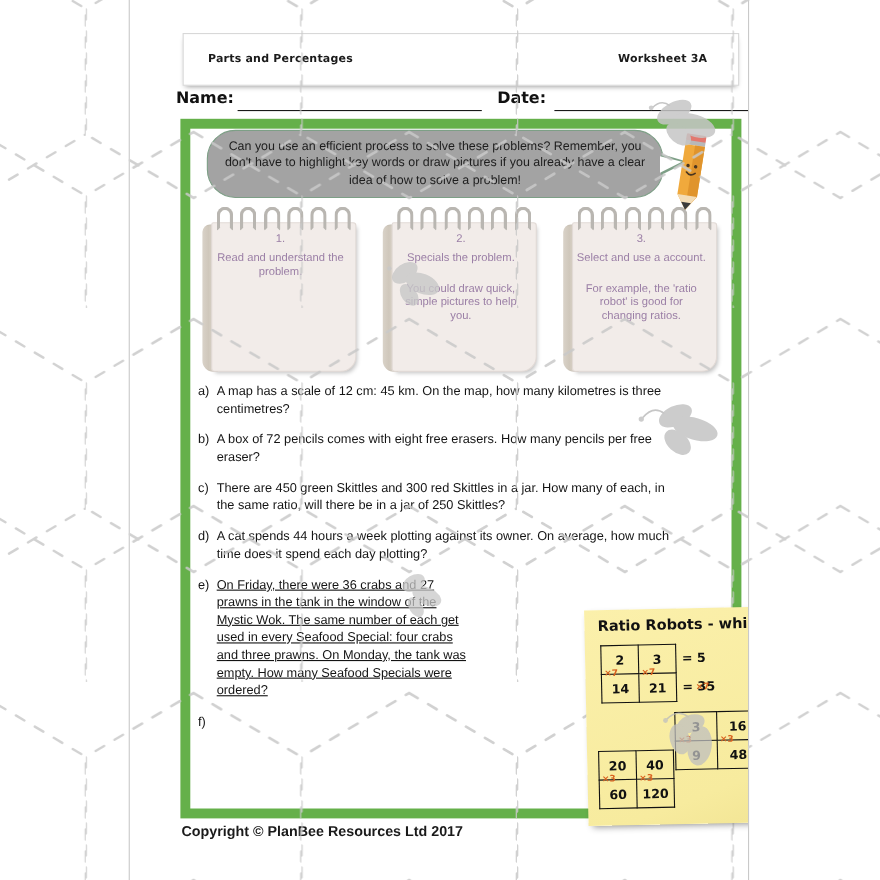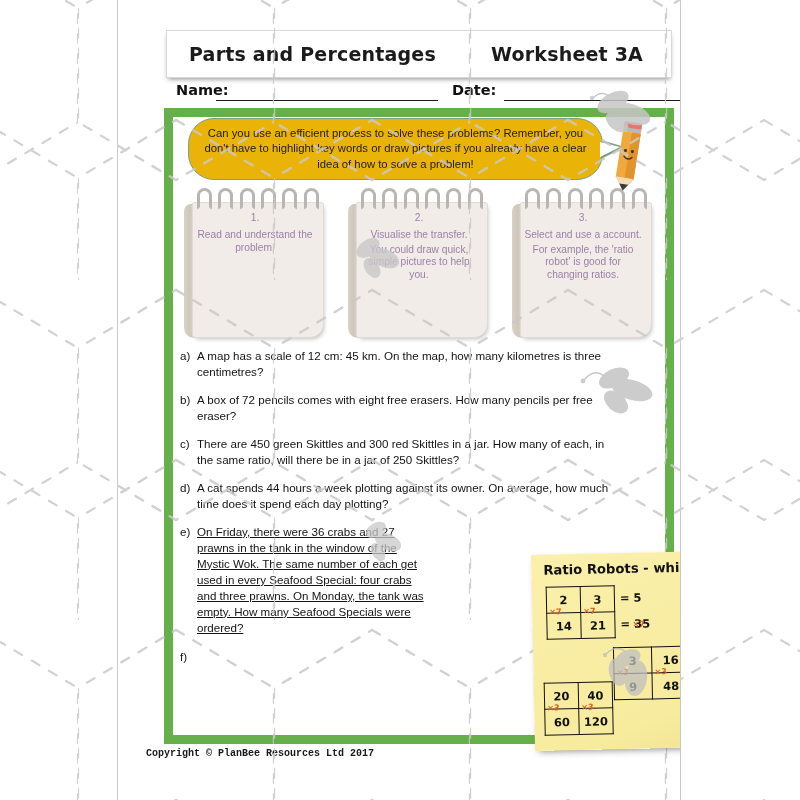--- a/index.html
+++ b/index.html
@@ -44,21 +44,21 @@
     background: #ffffff;
     border: 1px solid #d8d8d8;
     box-shadow: 0 3px 5px -2px rgba(0,0,0,.45);
     z-index: 20;
   }
   .title-left, .title-right {
     position: absolute; top: 50%;
     transform: translateY(-50%);
     font-family: "DejaVu Sans", sans-serif;
     font-weight: bold;
-    font-size: 19px;
+    font-size: 10px;
     color: #1b1b1b;
     letter-spacing: .2px;
     white-space: nowrap;
   }
   .title-left { left: 22px; }
   .title-right { right: 28px; }
 
   .namedate {
     position: absolute;
     left: 42px; top: 82px;
@@ -68,21 +68,21 @@
   .nd-label {
     position: absolute; top: 0;
     font-family: "DejaVu Sans", sans-serif;
     font-weight: bold; font-size: 14.5px; color: #111;
   }
   .nd-line {
     position: absolute;
     border-bottom: 1.6px solid #1a1a1a;
     height: 0;
   }
-  #name-label { left: 0; margin-left: 16px; }
+  #name-label { left: 0; }
   #name-line { left: 56px; width: 222px; top: 18px; }
   #date-label { left: 292px; text-align: right; }
   #date-line { left: 344px; width: 196px; top: 18px; }
 
   
   .green-frame {
     position: absolute;
     left: 46px; top: 108px;
     width: 510px; height: 636px;
     border: 9px solid #65b04a;
@@ -94,21 +94,21 @@
   .bubble-wrap {
     position: absolute;
     left: 70px; top: 118px;
     width: 415px; height: 62px;
     z-index: 22;
   }
   .bubble {
     position: absolute; inset: 0;
     border: 1.4px solid #7d9f86;
     border-radius: 26px;
-    background: #eab308;
+    background: #a3a3a3;
     display: flex; align-items: center; justify-content: center;
   }
   .bubble-text {
     font-family: "Liberation Sans", sans-serif;
     font-size: 11.3px;
     line-height: 1.35;
     color: #1d1d1d;
     text-align: center;
     padding: 0 12px;
   }
@@ -188,21 +188,21 @@
     left: 12px; top: 22px;
     width: 118px;
     text-align: center;
     font-family: "Liberation Sans", sans-serif;
     color: #9b7fa6;
     font-size: 10.2px;
     line-height: 1.22;
     z-index: 4;
   }
   .pad-num { display:block; margin-bottom: 5px; }
-  .pad-h { display:block; margin-bottom: 2px; }
+  .pad-h { display:block; margin-bottom: 15px; }
   .pad-s { display:block; }
 
   
   .questions {
     position: absolute;
     left: 62px; top: 348px;
     width: 438px;
     z-index: 22;
   }
   .q {
@@ -287,24 +287,24 @@
     font-size: 11.5px;
     color: #111;
     white-space: nowrap;
     position: relative;
   }
   .total .mult { left: 12px; top: 0px; }
 
   
   .copyright {
     position: absolute;
-    left: 28px; top: 748px;
-    font-family: Liberation Mono, monospace;
+    left: 47px; top: 748px;
+    font-family: Liberation Sans, sans-serif;
     font-weight: bold;
-    font-size: 10px;
+    font-size: 13px;
     color: #1a1a1a;
     z-index: 25;
   }
 
   
   .bee { position: absolute; pointer-events: none; }
   #bee-1 { left: 455px; top: 78px; width: 84px; height: 62px; z-index: 30; }
   #bee-2 { left: 220px; top: 228px; width: 74px; height: 58px; z-index: 30; }
   #bee-3 { left: 452px; top: 356px; width: 86px; height: 66px; z-index: 30; }
   #bee-4 { left: 232px; top: 512px; width: 62px; height: 54px; z-index: 30; }
@@ -378,21 +378,21 @@
       <div class="pad-rings">
         <div class="ring"></div>
           <div class="ring"></div>
           <div class="ring"></div>
         <div class="ring"></div>
           <div class="ring"></div>
           <div class="ring"></div>
       </div>
       <div class="pad-text">
         <span class="pad-num">2.</span>
-        <span class="pad-h">Visualise the transfer.</span>
+        <span class="pad-h">Specials the problem.</span>
         <span class="pad-s">You could draw quick, simple pictures to help you.</span>
       </div>
     </div>
 
     <div class="pad">
       <div class="pad-stack"></div>
       <div class="pad-body"></div>
       <div class="pad-rings">
         <div class="ring"></div>
           <div class="ring"></div>

